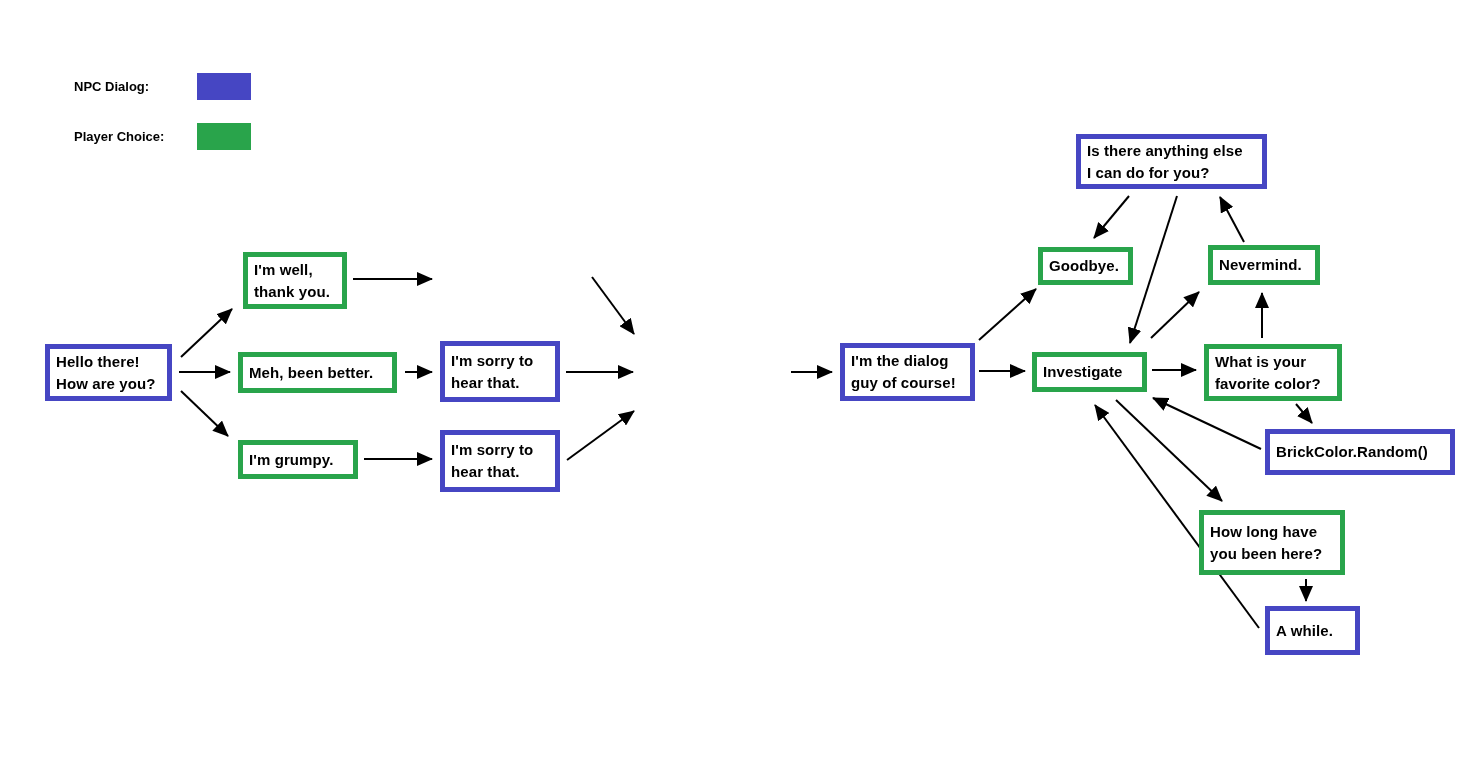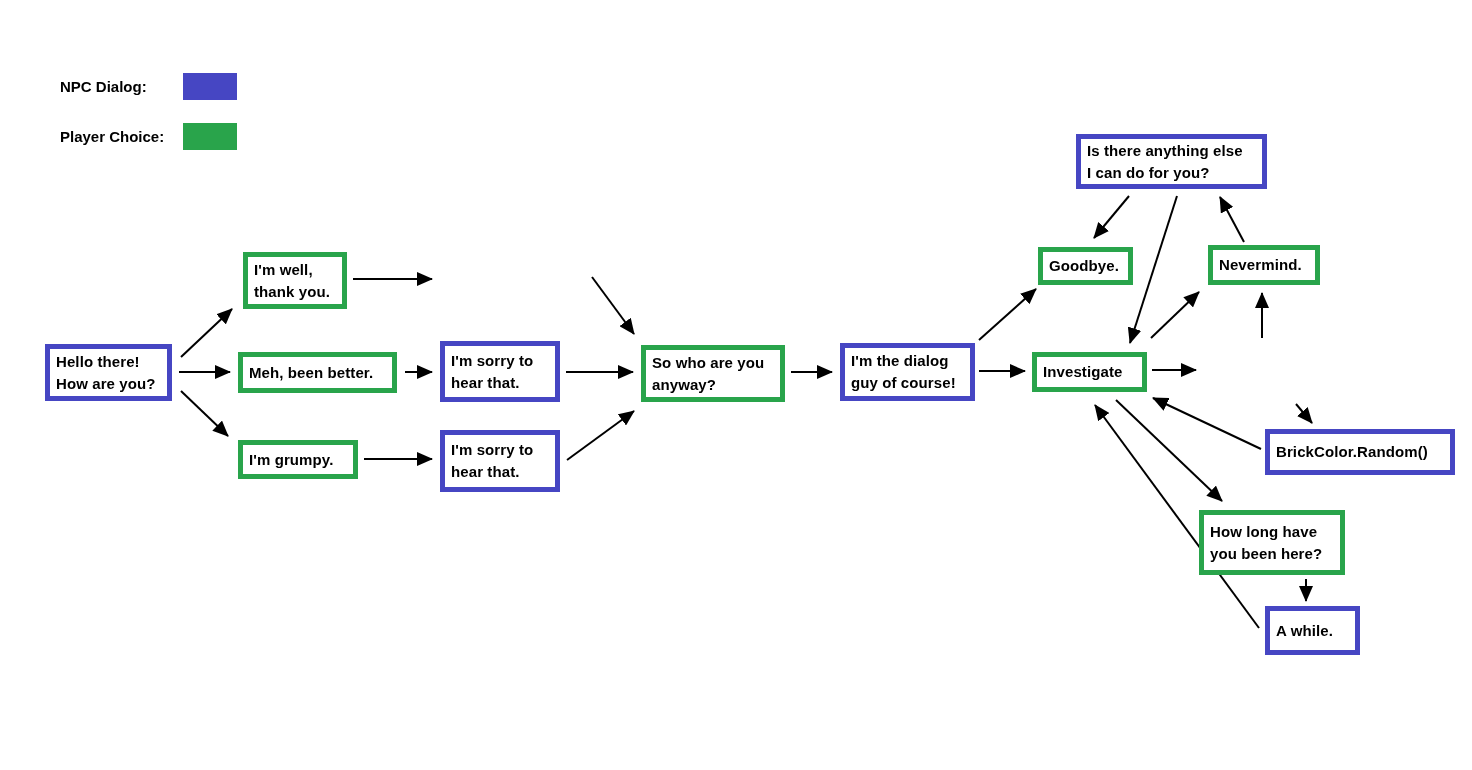--- a/index.html
+++ b/index.html
@@ -12,21 +12,21 @@
   #nodes { position:absolute; left:0; top:0; width:100%; height:100%; }
   .node {
     position:absolute; background:#fff;
     display:flex; flex-direction:column; justify-content:center;
     padding:0 6px; font-size:15px; font-weight:700; line-height:22px;
     white-space:nowrap; letter-spacing:0.1px;
   }
   .node.npc    { border:5px solid var(--npc); }
   .node.player { border:5px solid var(--player); }
   .legend-row { position:absolute; left:60px; height:27px; display:flex; align-items:center; }
-  .legend-label { font-size:15px; font-weight:700; width:123px; }
+  .legend-label { font-size:13px; font-weight:700; width:123px;margin-left:14px; }
   .swatch { width:54px; height:27px; display:inline-block; }
   .swatch.npc { background:var(--npc); }
   .swatch.player { background:var(--player); }
 </style>
 </head>
 <body>
 
 <div id="canvas">
 
   <svg id="arrows" width="1472" height="770" viewBox="0 0 1472 770">
@@ -85,41 +85,41 @@
         <div>I'm grumpy.</div>
       </div>
       <div class="node npc" style="left: 440px; top: 341px; width: 120px; height: 61px;">
         <div>I'm sorry to</div>
         <div>hear that.</div>
       </div>
       <div class="node npc" style="left: 440px; top: 430px; width: 120px; height: 62px;">
         <div>I'm sorry to</div>
         <div>hear that.</div>
       </div>
-      <div class="node player" style="left: 641px; top: 345px; width: 144px; height: 57px;">
-        <div>So who are you</div>
-        <div>anyway?</div>
-      </div>
       <div class="node npc" style="left: 840px; top: 343px; width: 135px; height: 58px;">
         <div>I'm the dialog</div>
         <div>guy of course!</div>
       </div>
       <div class="node player" style="left: 1038px; top: 247px; width: 95px; height: 38px;">
         <div>Goodbye.</div>
       </div>
       <div class="node npc" style="left: 1076px; top: 134px; width: 191px; height: 55px;">
         <div>Is there anything else</div>
         <div>I can do for you?</div>
       </div>
       <div class="node player" style="left: 1208px; top: 245px; width: 112px; height: 40px;">
         <div>Nevermind.</div>
       </div>
       <div class="node player" style="left: 1032px; top: 352px; width: 115px; height: 40px;">
         <div>Investigate</div>
       </div>
+      <div class="node player" style="left: 1204px; top: 344px; width: 138px; height: 57px;">
+        <div>What is your</div>
+        <div>favorite color?</div>
+      </div>
       <div class="node npc" style="left: 1265px; top: 429px; width: 190px; height: 46px;">
         <div>BrickColor.Random()</div>
       </div>
       <div class="node player" style="left: 1199px; top: 510px; width: 146px; height: 65px;">
         <div>How long have</div>
         <div>you been here?</div>
       </div>
       <div class="node npc" style="left: 1265px; top: 606px; width: 95px; height: 49px;">
         <div>A while.</div>
       </div>

